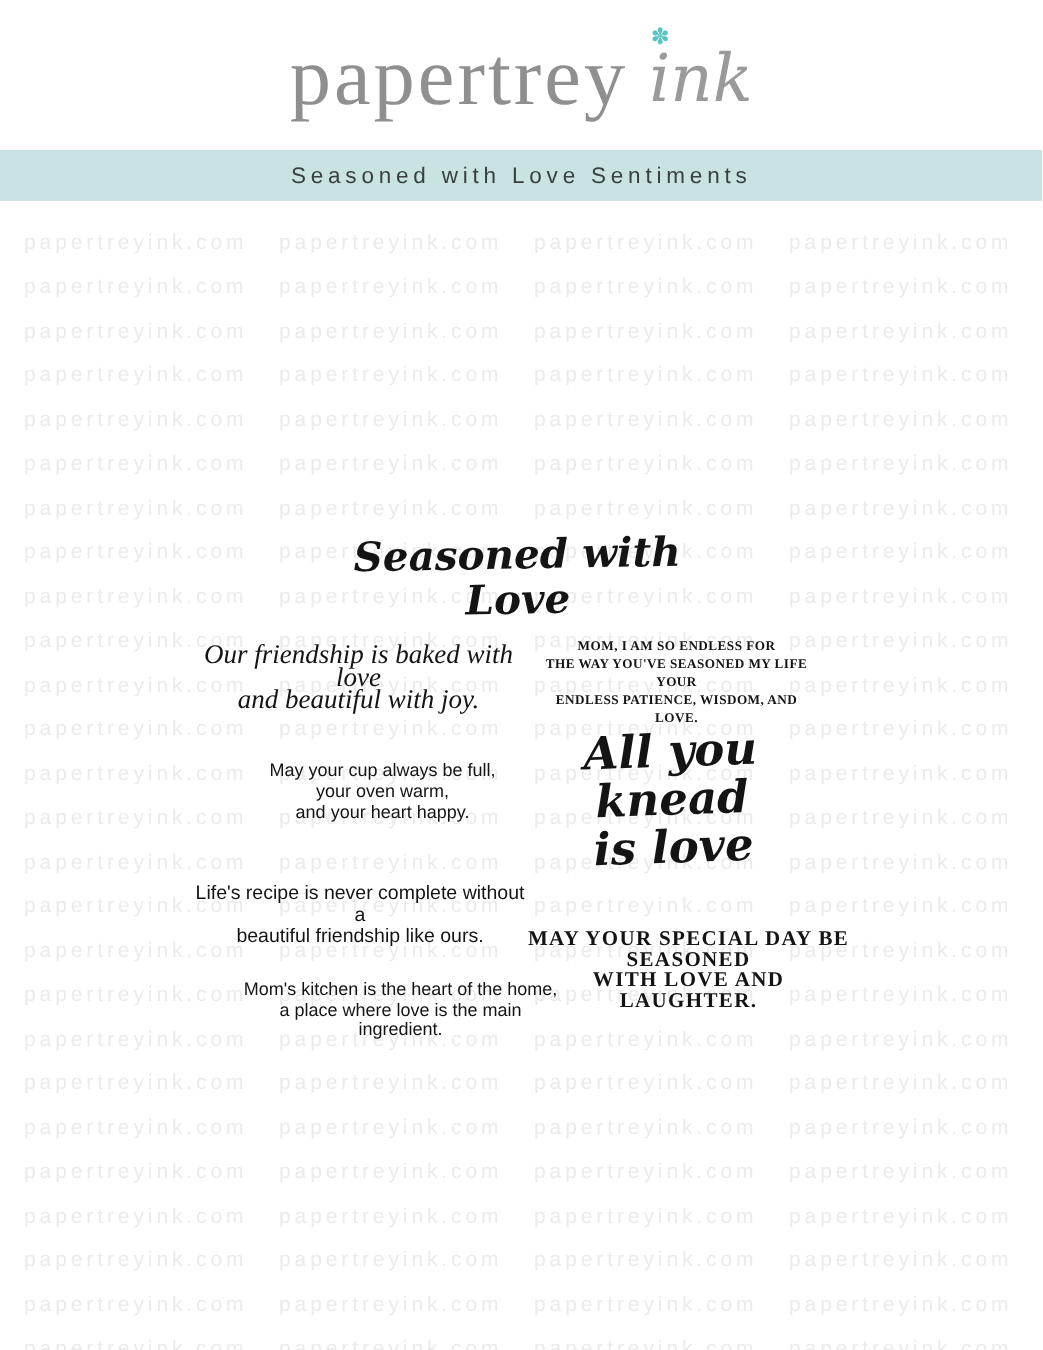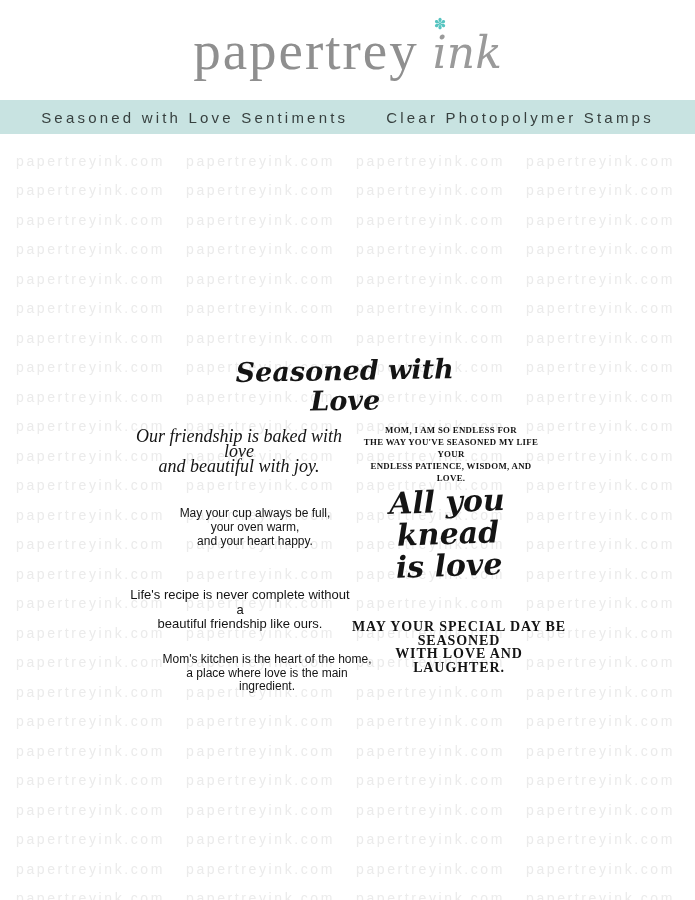--- a/index.html
+++ b/index.html
@@ -169,21 +169,20 @@
   <header class="logo">
     <span class="brand" style="color: rgb(143, 143, 143);">papertrey</span>
     <span class="ink-wrap">
       <span class="flower" style="color: rgb(86, 196, 192);">✽</span>
       <span class="ink">ink</span>
     </span>
   </header>
 
   <div class="banner" style="background: rgb(200, 227, 225); color: rgb(55, 64, 63);">
     <span>Seasoned with Love Sentiments</span>
-    <span>Clear Photopolymer Stamps</span>
   </div>
 
   <div class="watermark" id="watermark">
       <div class="wm-row">
         <span class="wm-cell" style="color: rgb(235, 235, 235);">papertreyink.com</span>
         <span class="wm-cell" style="color: rgb(235, 235, 235);">papertreyink.com</span>
         <span class="wm-cell" style="color: rgb(235, 235, 235);">papertreyink.com</span>
         <span class="wm-cell" style="color: rgb(235, 235, 235);">papertreyink.com</span>
       </div>
       <div class="wm-row">

